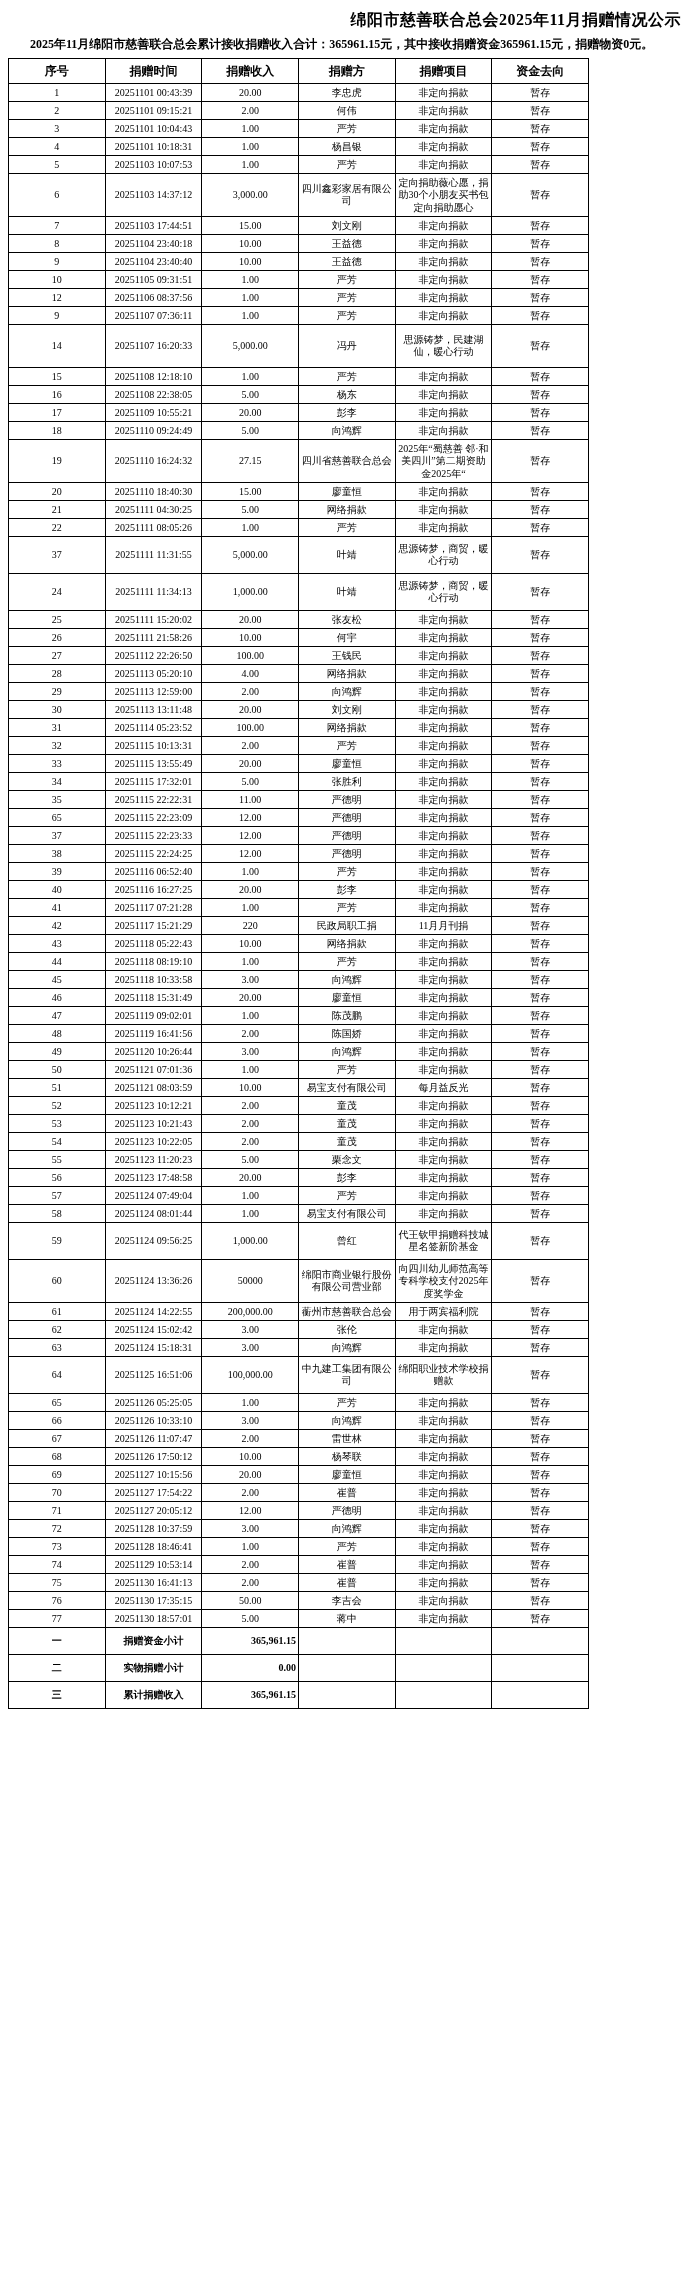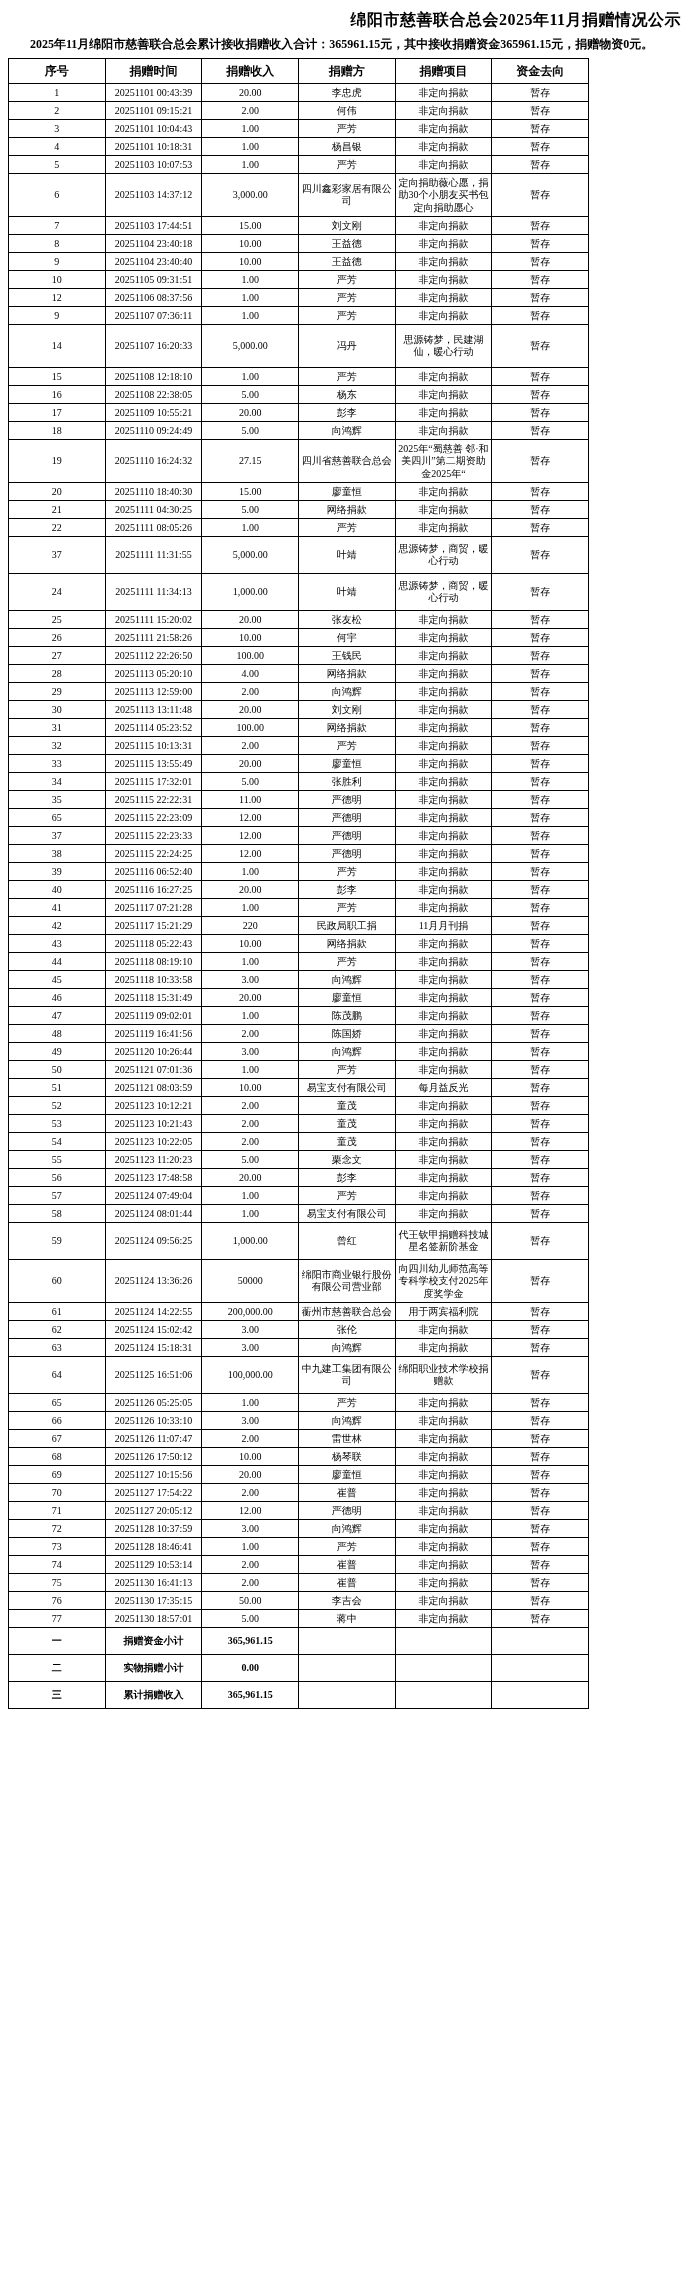--- a/index.html
+++ b/index.html
@@ -58,21 +58,21 @@
   td.time { width: 120px; font-size: 10px; }
   td.amount { width: 88px; text-align: center; }
   td.donor { width: 168px; }
   td.project { width: 140px; }
   td.dest { width: 70px; }
   tr.datarow td { height: 15px; }
   tr.tall td { height: 40px; }
   tr.tall2 td { height: 34px; }
   .foot td { height: 24px; font-weight: bold; font-size: 12px; }
   .foot .lbl { font-weight: bold; }
-  .foot .val { font-weight: bold; }
+  .foot .val { font-weight: bold; text-align: right; }
   .clip {
     display: block;
     max-height: 100%;
     overflow: hidden;
   }
 </style>
 </head>
 <body>
 
 <div class="page">

